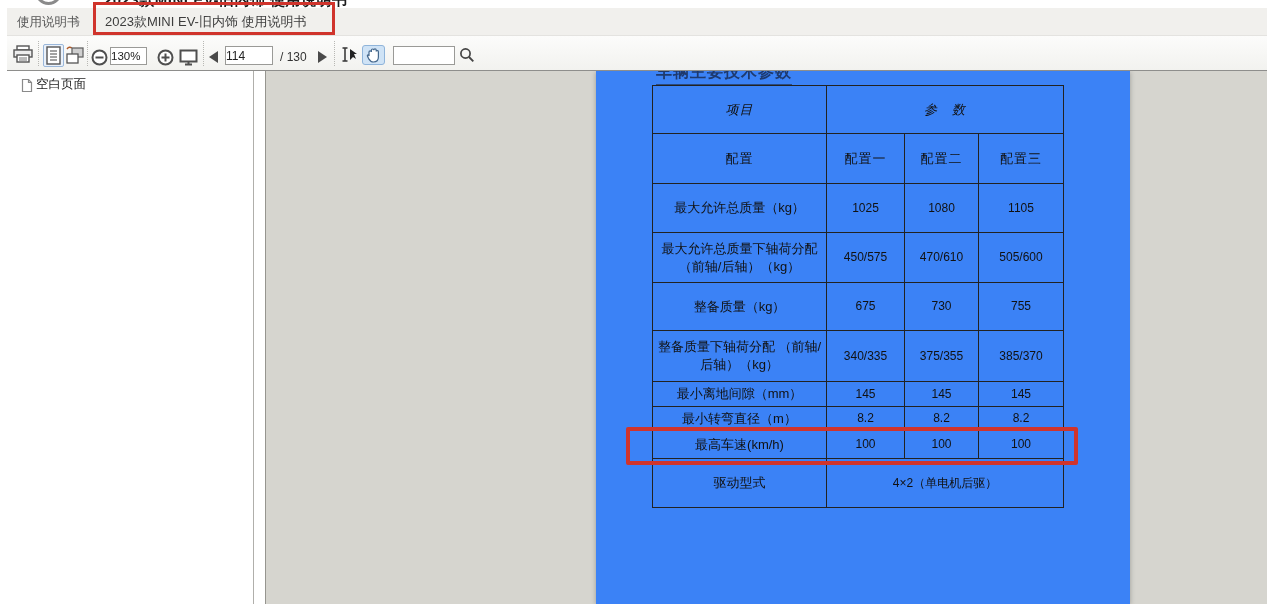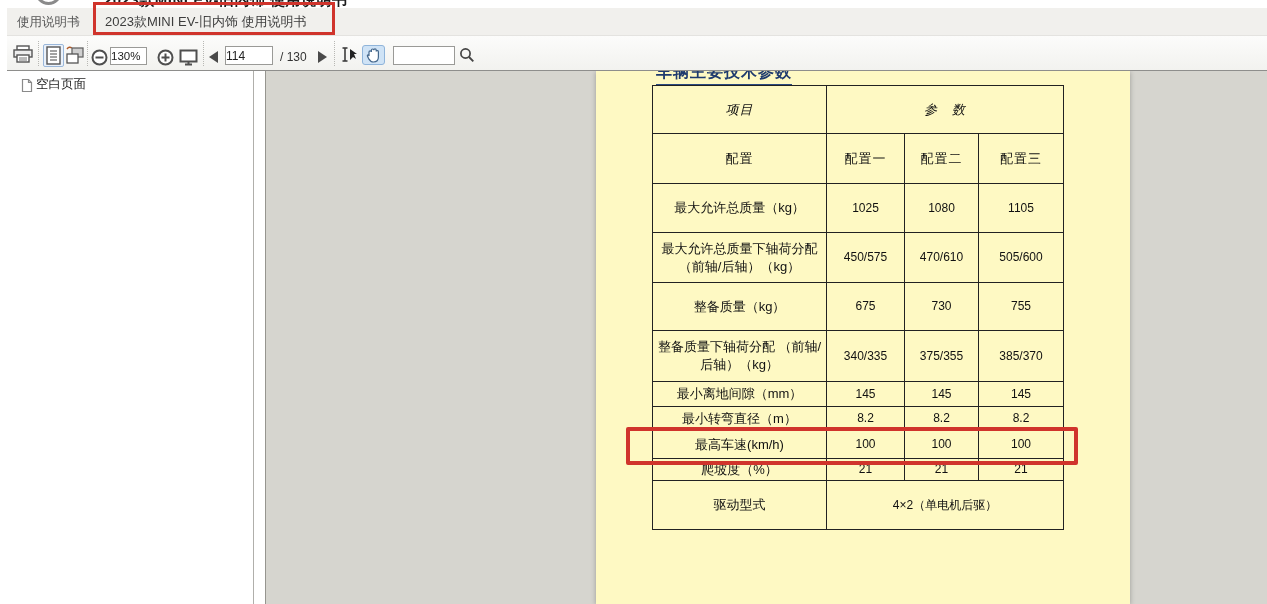--- a/index.html
+++ b/index.html
@@ -41,21 +41,21 @@
   .sidebar { position:absolute; left:0; top:71px; width:247px; bottom:0; background:#fff;
              border-right:1px solid #b0afab; }
   .bookmark-item { position:absolute; left:14px; top:5px; display:flex; align-items:flex-end;
                    gap:3px; cursor:pointer; }
   .bookmark-label { font-size:12.5px; color:#1d1d1d; }
   .splitter { position:absolute; left:248px; top:71px; width:10px; bottom:0; background:#fff; }
   .canvas { position:absolute; left:258px; top:71px; right:0; bottom:0; background:#d6d5cf;
             border-left:1px solid #96958f; overflow:hidden; }
 
   
-  .page { position:absolute; left:330px; top:0; width:534px; height:533px; background:#fef9c3;
+  .page { position:absolute; left:330px; top:0; width:534px; height:533px; background:#3b82f6;
           box-shadow:0 1px 5px rgba(0,0,0,.28); }
   .doc-title { position:absolute; left:60px; top:-9px; font-size:16px; font-weight:bold;
                color:#1e3a6e; letter-spacing:1px; border-bottom:2px solid #2a4a80;
                padding-bottom:1px; white-space:nowrap; }
   .spec-table { position:absolute; left:56px; top:14px; border-collapse:collapse; table-layout:fixed; }
   .spec-table td { border:1.5px solid #222; text-align:center; vertical-align:middle;
                    font-size:12px; color:#111; padding:1px 3px; line-height:1.35; }
   .spec-table td.lbl { font-size:13px; }
   .spec-table td.hdr { font-size:13px; letter-spacing:1px; }
 
@@ -227,26 +227,20 @@
               <td>8.2</td>
               <td>8.2</td>
               <td>8.2</td>
             </tr>
             <tr style="height: 28px;">
               <td class="lbl">最高车速(km/h)</td>
               <td>100</td>
               <td>100</td>
               <td>100</td>
             </tr>
-            <tr style="height: 22px;">
-              <td class="lbl">爬坡度（%）</td>
-              <td>21</td>
-              <td>21</td>
-              <td>21</td>
-            </tr>
             <tr style="height: 49px;">
               <td class="lbl">驱动型式</td>
               <td colspan="3">4×2（单电机后驱）</td>
             </tr>
           </tbody>
         </table>
     </div>
     <div class="red-box-row"></div>
   </div>
 

